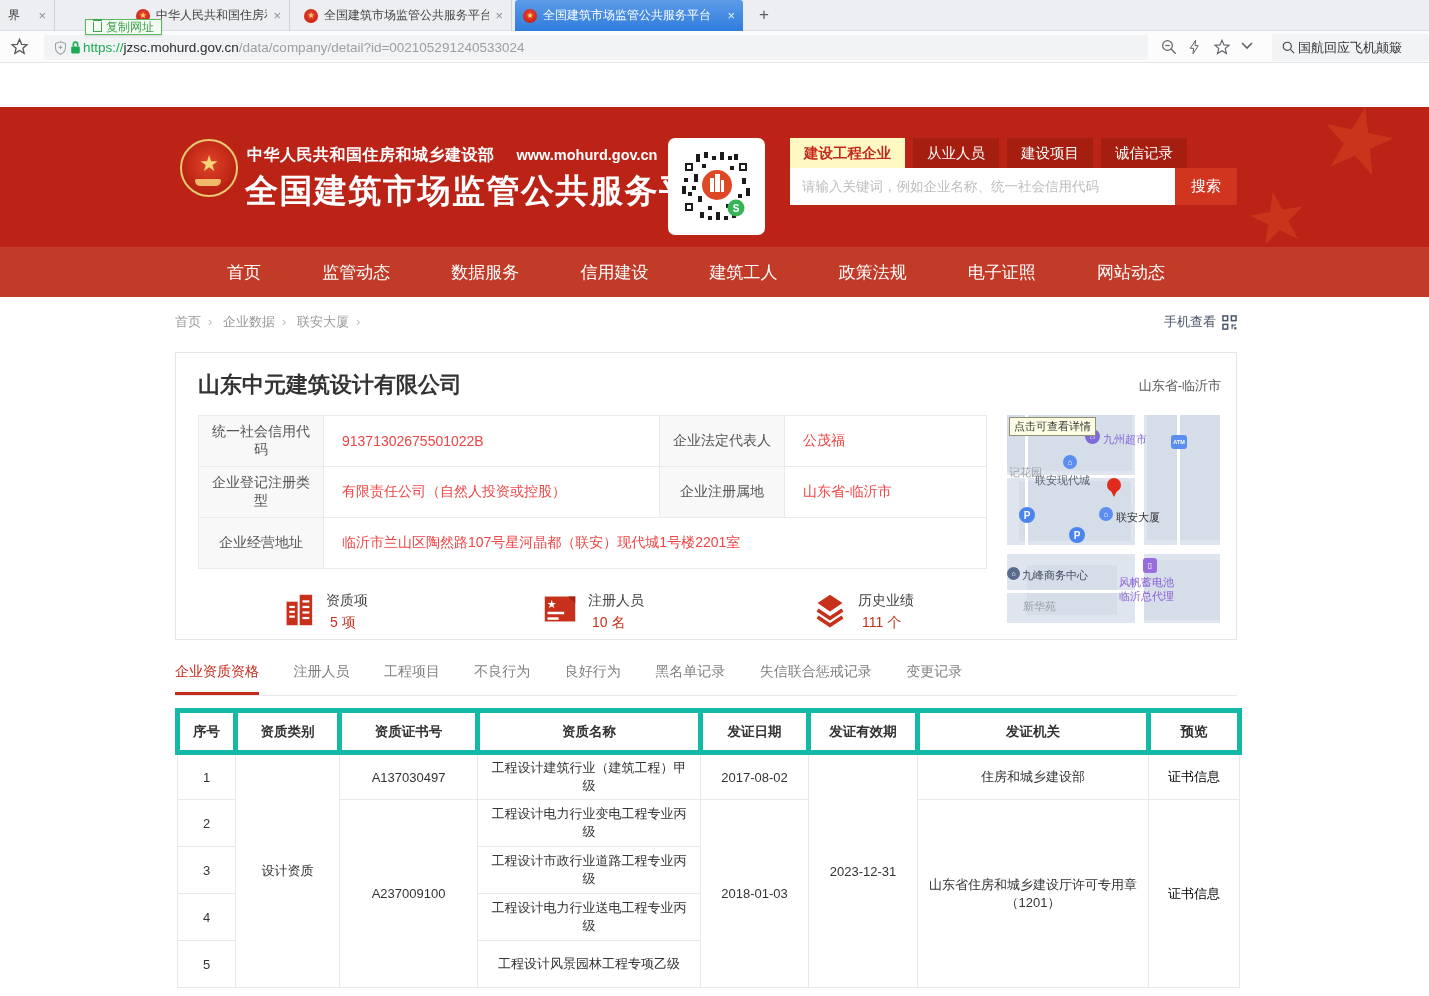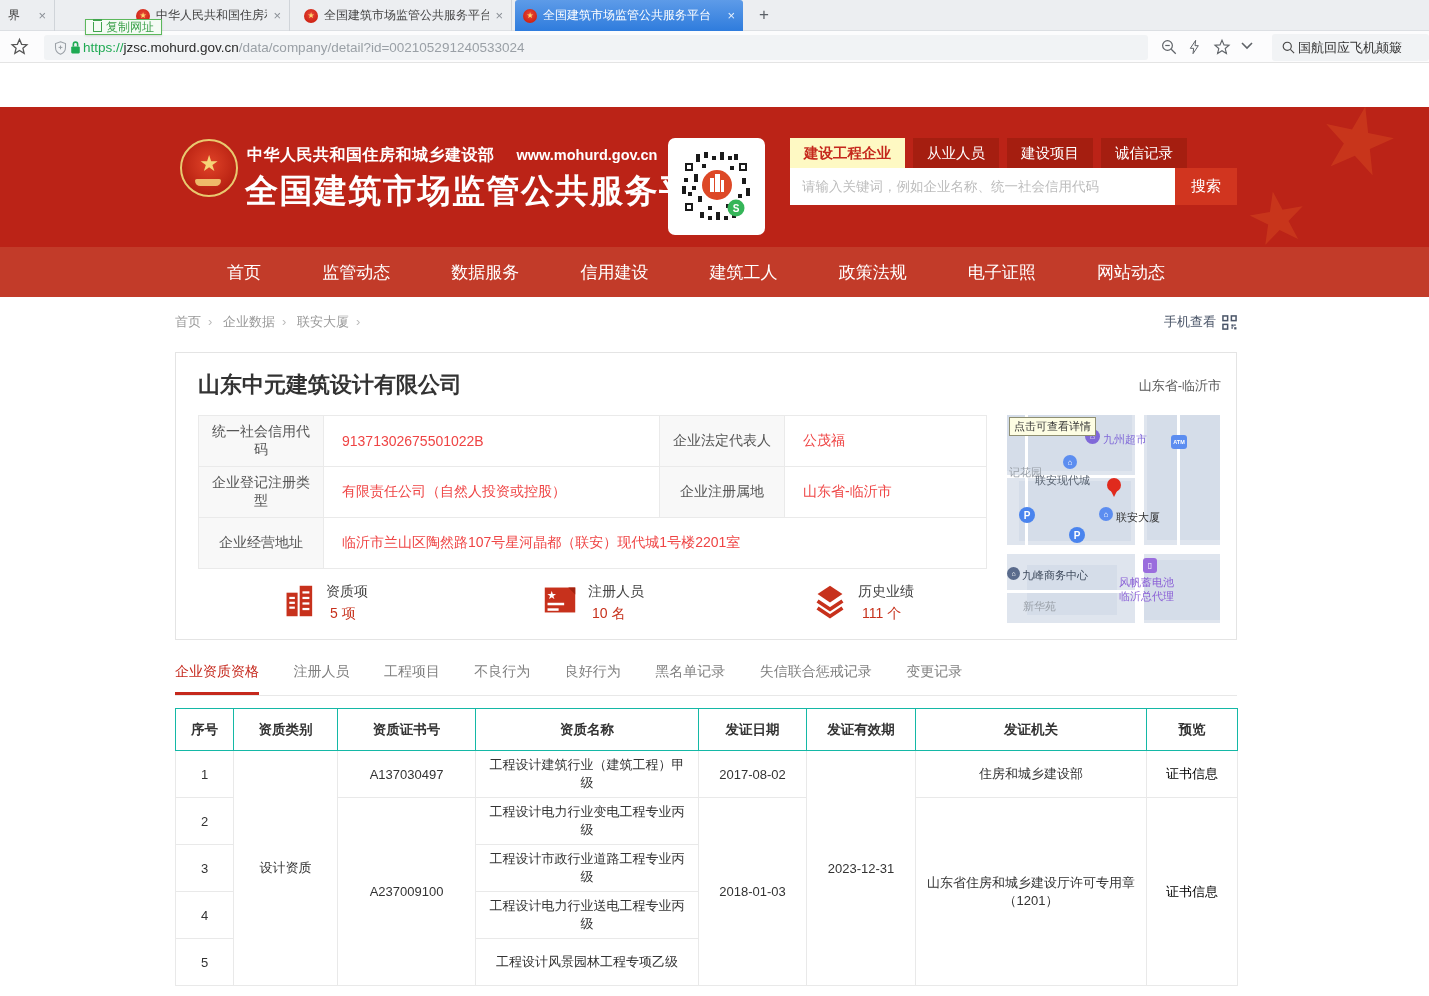--- a/index.html
+++ b/index.html
@@ -61,21 +61,21 @@
 
   
   .card { position:absolute; top:352px; left:175px; width:1062px; height:288px; border:1px solid #e4e4e4; background:#fff; }
   .cname { position:absolute; left:22px; top:17px; font-size:22px; font-weight:bold; color:#333; }
   .cregion { position:absolute; right:15px; top:24px; font-size:13px; color:#555; }
   .infotable { position:absolute; left:22px; top:62px; width:788px; border-collapse:collapse; table-layout:fixed; }
   .infotable td { border:1px solid #eaeaea; font-size:14px; height:51px; padding:6px 10px; }
   .infotable td.lbl { background:#f8f8f8; color:#555; text-align:center; width:125px; }
   .infotable td.val { color:#ef4444; padding-left:18px; }
   .statrow { position:absolute; left:22px; top:226px; width:788px; height:56px; }
-  .stat { position:absolute; top:4px; display:flex; gap:10px; cursor:pointer; }
+  .stat { position:absolute; top:13px; display:flex; gap:10px; cursor:pointer; }
   .stat .txt { display:flex; flex-direction:column; gap:4px; font-size:14px; }
   .stat .lab { color:#444; }
   .stat .num { color:#c7311c; padding-left:4px; }
 
   
   .map { position:absolute; left:831px; top:62px; width:213px; height:208px; background:#dfe5ee; overflow:hidden; cursor:pointer; }
   .blk { position:absolute; background:#d5dde9; }
   .road { position:absolute; background:#fff; }
   .maptip { position:absolute; left:2px; top:2px; background:#fdfde3; border:1px solid #8f8f72; font-size:11px; color:#333; padding:1px 4px; z-index:5; }
   .mlabel { position:absolute; font-size:11px; white-space:nowrap; }
@@ -83,21 +83,21 @@
   .pin { position:absolute; width:14px; height:14px; background:#e02a1d; border-radius:50%; z-index:4; }
   .pin::after { content:""; position:absolute; left:3px; top:11px; border-left:4px solid transparent; border-right:4px solid transparent; border-top:8px solid #e02a1d; }
 
   
   .dtabs { position:absolute; top:662px; left:175px; width:1062px; height:34px; border-bottom:1px solid #e8e8e8; }
   .dtab { display:inline-block; margin-right:30px; font-size:14px; color:#808080; padding-bottom:11px; cursor:pointer; }
   .dtab.on { color:#c5281c; border-bottom:3px solid #c5281c; margin-bottom:-2px; }
 
   
   .qtable { position:absolute; top:708px; left:175px; width:1062px; border-collapse:collapse; table-layout:fixed; }
-  .qtable th { border:1px solid #14b8a6; height:42px; font-size:13.5px; color:#333; font-weight:bold; background:#fff; }
+  .qtable th { border:5px solid #14b8a6; height:42px; font-size:13.5px; color:#333; font-weight:bold; background:#fff; }
   .qtable td { border:1px solid #e9e9e9; height:47px; font-size:13px; color:#333; text-align:center; padding:4px 8px; }
   .certlink { color:#000000; cursor:pointer; }
 
   svg { display:block; }
 </style>
 </head>
 <body>
 
 <div class="stage">
 

